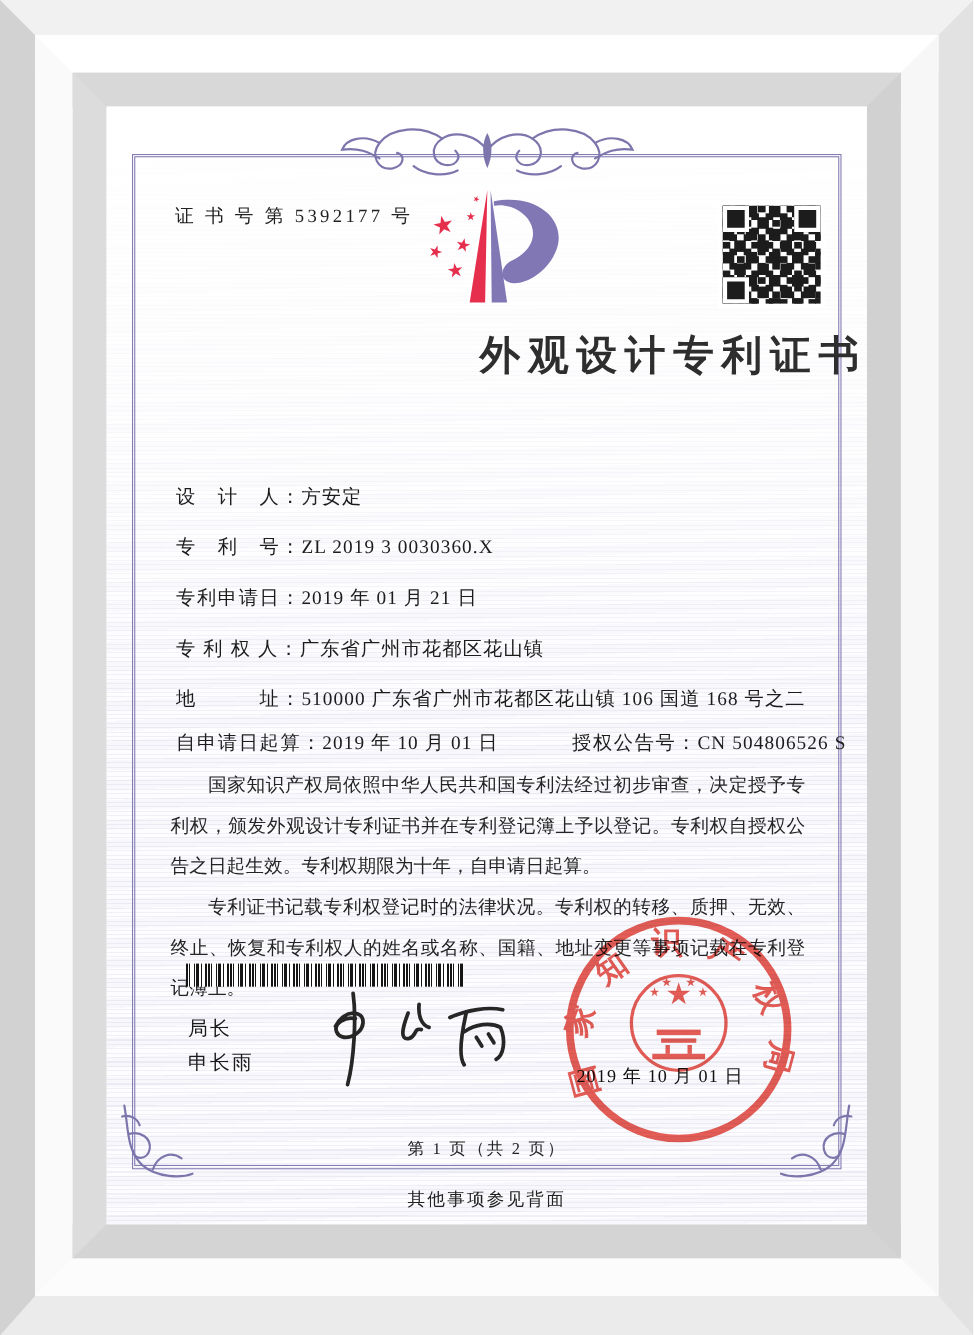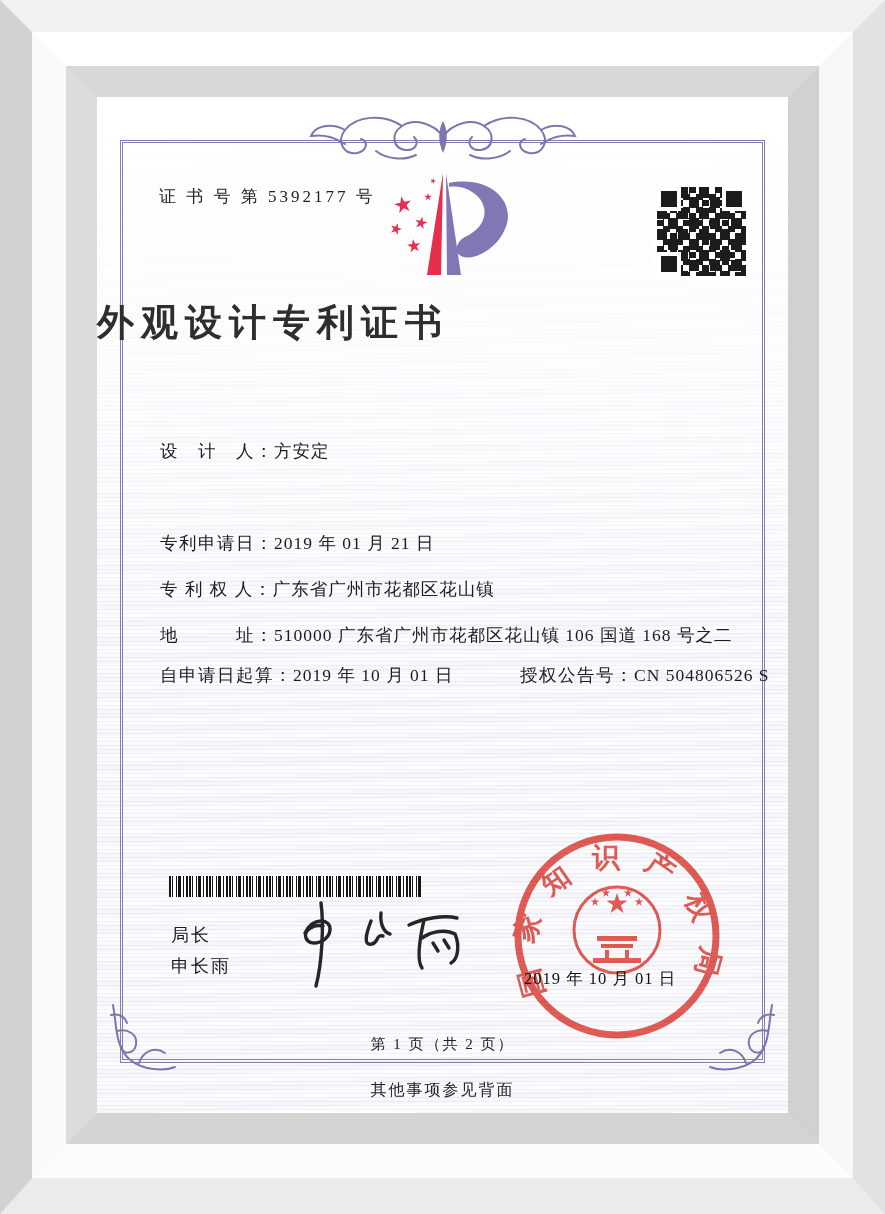--- a/index.html
+++ b/index.html
@@ -29,21 +29,21 @@
   .cert-number{position:absolute;left:62px;top:88px;font-size:17px;letter-spacing:3px;color:#222;}
   .logo{position:absolute;left:272px;top:70px;}
   .qr{position:absolute;left:556px;top:86px;width:97px;height:97px;background:#fff;}
   .qr-modules{position:absolute;inset:4px;
      background-image:repeating-conic-gradient(#1c1c1c 0 25%,rgba(0,0,0,0) 0 50%),
                       repeating-conic-gradient(from 90deg,#1c1c1c 0 25%,rgba(0,0,0,0) 0 50%);
      background-size:13px 13px,21px 21px;}
   .finder{position:absolute;width:24px;height:24px;background:#1c1c1c;
      box-shadow:inset 0 0 0 4px #ffffff, inset 0 0 0 8px #1c1c1c;}
   .finder.tl{left:4px;top:4px;} .finder.tr{right:4px;top:4px;} .finder.bl{left:4px;bottom:4px;}
-  .title{position:absolute;left:0;right:0;top:201px;text-align:left;font-size:37px;font-weight:bold;
+  .title{position:absolute;left:0;right:0;top:201px;text-align:right;font-size:37px;font-weight:bold;
      letter-spacing:7px;color:#2e2e2e;}
   .field-row{position:absolute;left:63px;font-size:17.5px;color:#1c1c1c;white-space:nowrap;letter-spacing:1px;}
   .field-row .lab{letter-spacing:1.5px;}
   .grant-b{position:absolute;left:360px;top:0;}
   .paras{position:absolute;left:58px;right:56px;top:598px;font-size:17px;line-height:37px;
      color:#242424;text-align:justify;}
   .paras p{margin:0;text-indent:2em;}
   .barcode{position:absolute;left:72px;top:779px;width:252px;height:21px;
      background:repeating-linear-gradient(90deg,#151515 0 2px,#fff 2px 3px,#151515 3px 4px,#fff 4px 7px,
        #151515 7px 8px,#fff 8px 9px,#151515 9px 12px,#fff 12px 14px,#151515 14px 15px,#fff 15px 17px,
@@ -131,34 +131,41 @@
       <div class="finder tl"></div>
       <div class="finder tr"></div>
       <div class="finder bl"></div>
     </div>
 
     <div class="title">外观设计专利证书</div>
 
     <div class="field-row" style="top:342px">
       <span class="lab">设　计　人：</span><span class="val">方安定</span>
     </div>
+    <div class="field-row" style="top:388px">
+      <span class="lab">专　利　号：</span><span class="val">ZL 2019 3 0030360.X</span>
+    </div>
     <div class="field-row" style="top:434px">
       <span class="lab">专利申请日：</span><span class="val">2019 年 01 月 21 日</span>
     </div>
     <div class="field-row" style="top:480px">
       <span class="lab">专 利 权 人：</span><span class="val">广东省广州市花都区花山镇</span>
     </div>
     <div class="field-row" style="top:526px">
       <span class="lab">地　　　址：</span><span class="val">510000 广东省广州市花都区花山镇 106 国道 168 号之二</span>
     </div>
     <div class="field-row" style="top:566px">
       <span><span class="lab">自申请日起算：</span><span class="val">2019 年 10 月 01 日</span></span>
       <span class="grant-b"><span class="lab">授权公告号：</span><span class="val">CN 504806526 S</span></span>
     </div>
 
+    <div class="paras">
+      <p>国家知识产权局依照中华人民共和国专利法经过初步审查，决定授予专利权，颁发外观设计专利证书并在专利登记簿上予以登记。专利权自授权公告之日起生效。专利权期限为十年，自申请日起算。</p>
+      <p>专利证书记载专利权登记时的法律状况。专利权的转移、质押、无效、终止、恢复和专利权人的姓名或名称、国籍、地址变更等事项记载在专利登记簿上。</p>
+    </div>
 
     <div class="barcode"></div>
 
     <div class="director">
       <div>局长</div>
       <div>申长雨</div>
     </div>
 
     <svg class="signature" width="200" height="100" viewBox="0 0 200 100">
       <g stroke="#262626" stroke-width="3.4" fill="none" stroke-linecap="round" stroke-linejoin="round">

